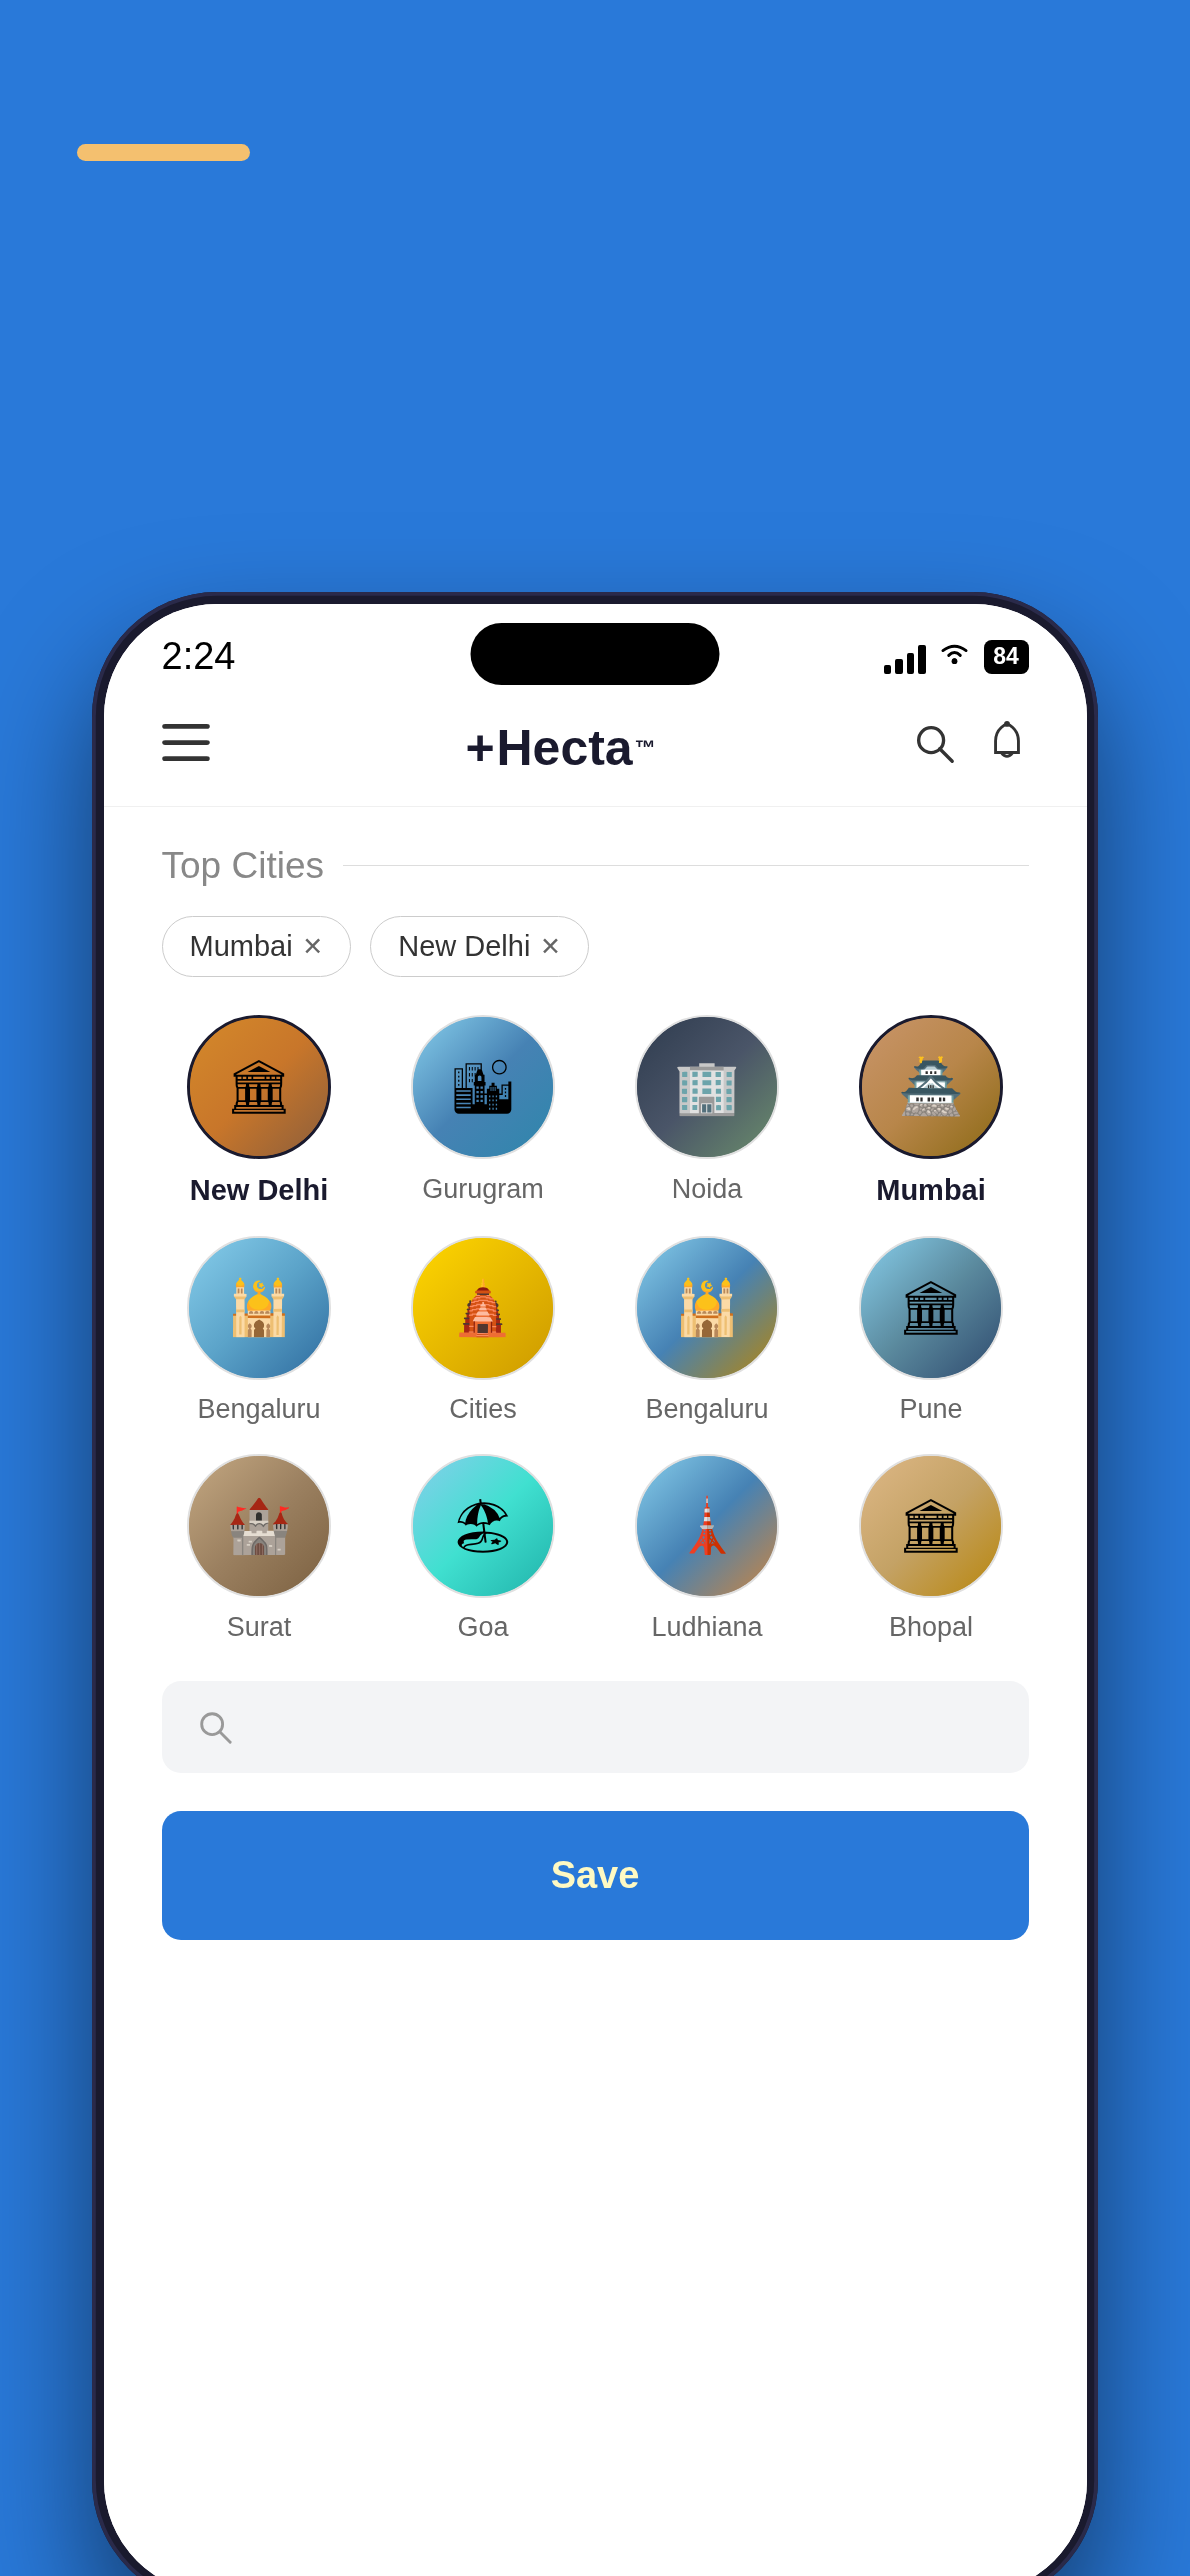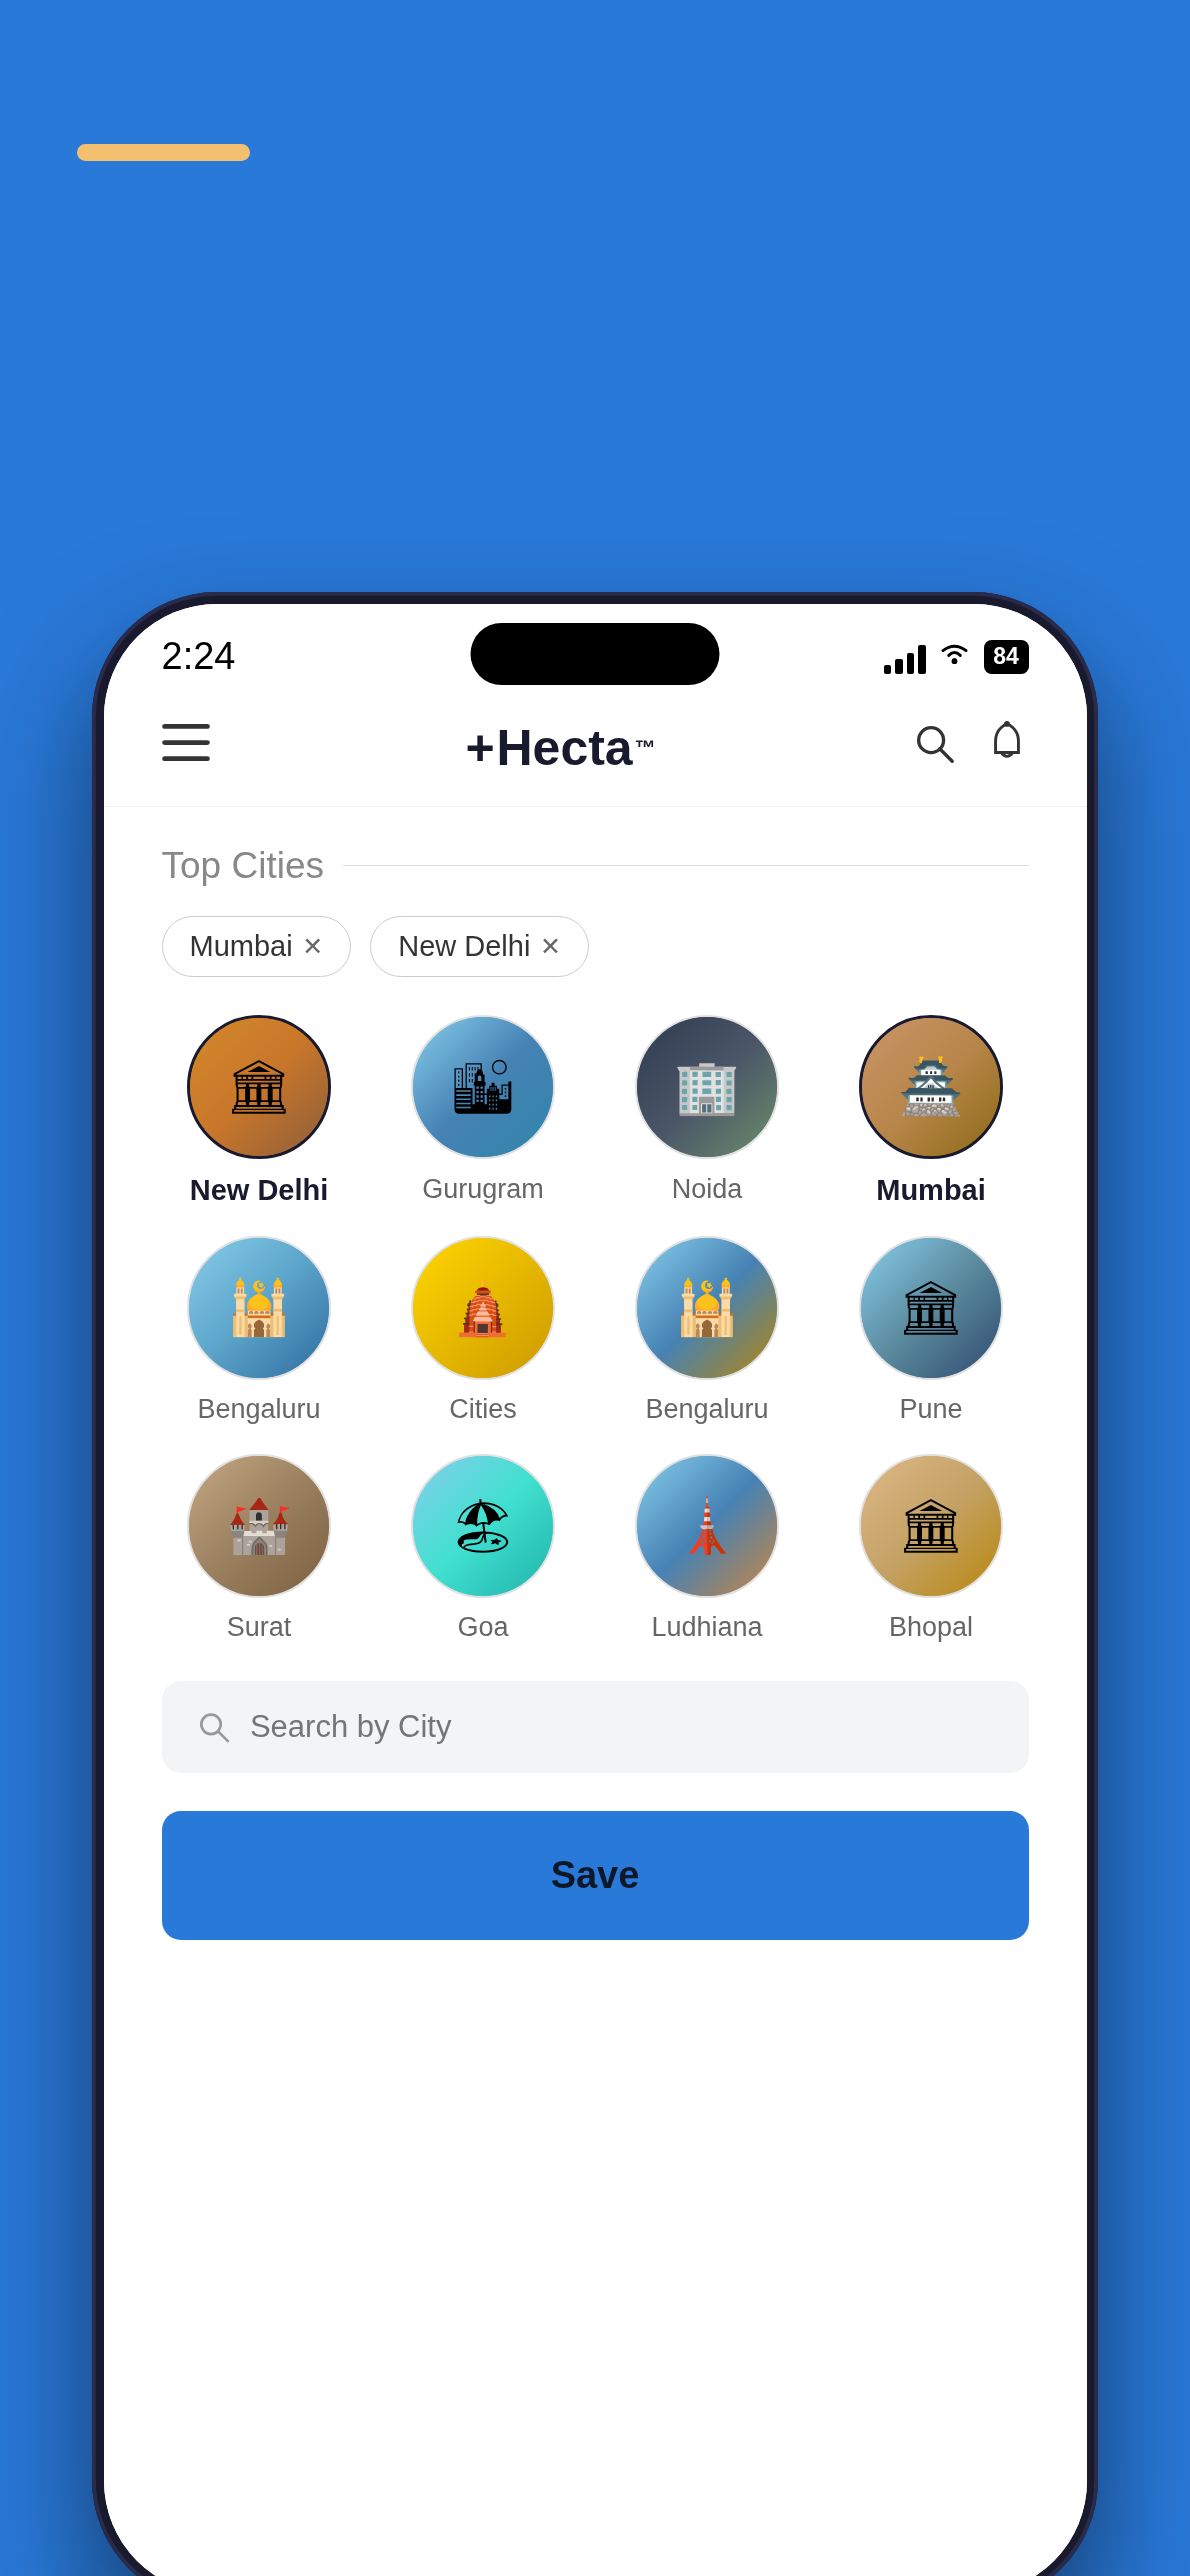--- a/index.html
+++ b/index.html
@@ -357,21 +357,21 @@
     }
 
     .slider-thumb.left { left: 0; transform: translate(-50%, -50%); }
     .slider-thumb.right { right: 0; transform: translate(50%, -50%); }
 
     
     .save-button {
       width: calc(100% + 0px);
       margin: 0 0px;
       background: #2979D9;
-      color: #0f172a;
+      color: #fef9c3;
       border: none;
       border-radius: 19px;
       padding: 43px;
       font-size: 38px;
       font-weight: 600;
       cursor: pointer;
       text-align: center;
     }
 
     
@@ -560,21 +560,20 @@
           </div>
 
         </div>
 
         
         <div class="search-box">
           <svg width="38" height="38" viewBox="0 0 40 40">
             <circle cx="17" cy="17" r="11" stroke="#999" stroke-width="3" fill="none"></circle>
             <line x1="25" y1="25" x2="36" y2="36" stroke="#999" stroke-width="3" stroke-linecap="round"></line>
           </svg>
-          <input class="search-input" type="text" placeholder="Search by City" style="">
         </div>
 
         
 
         
         <button class="save-button">Save</button>
 
       </div>
     </div>
   </div>

